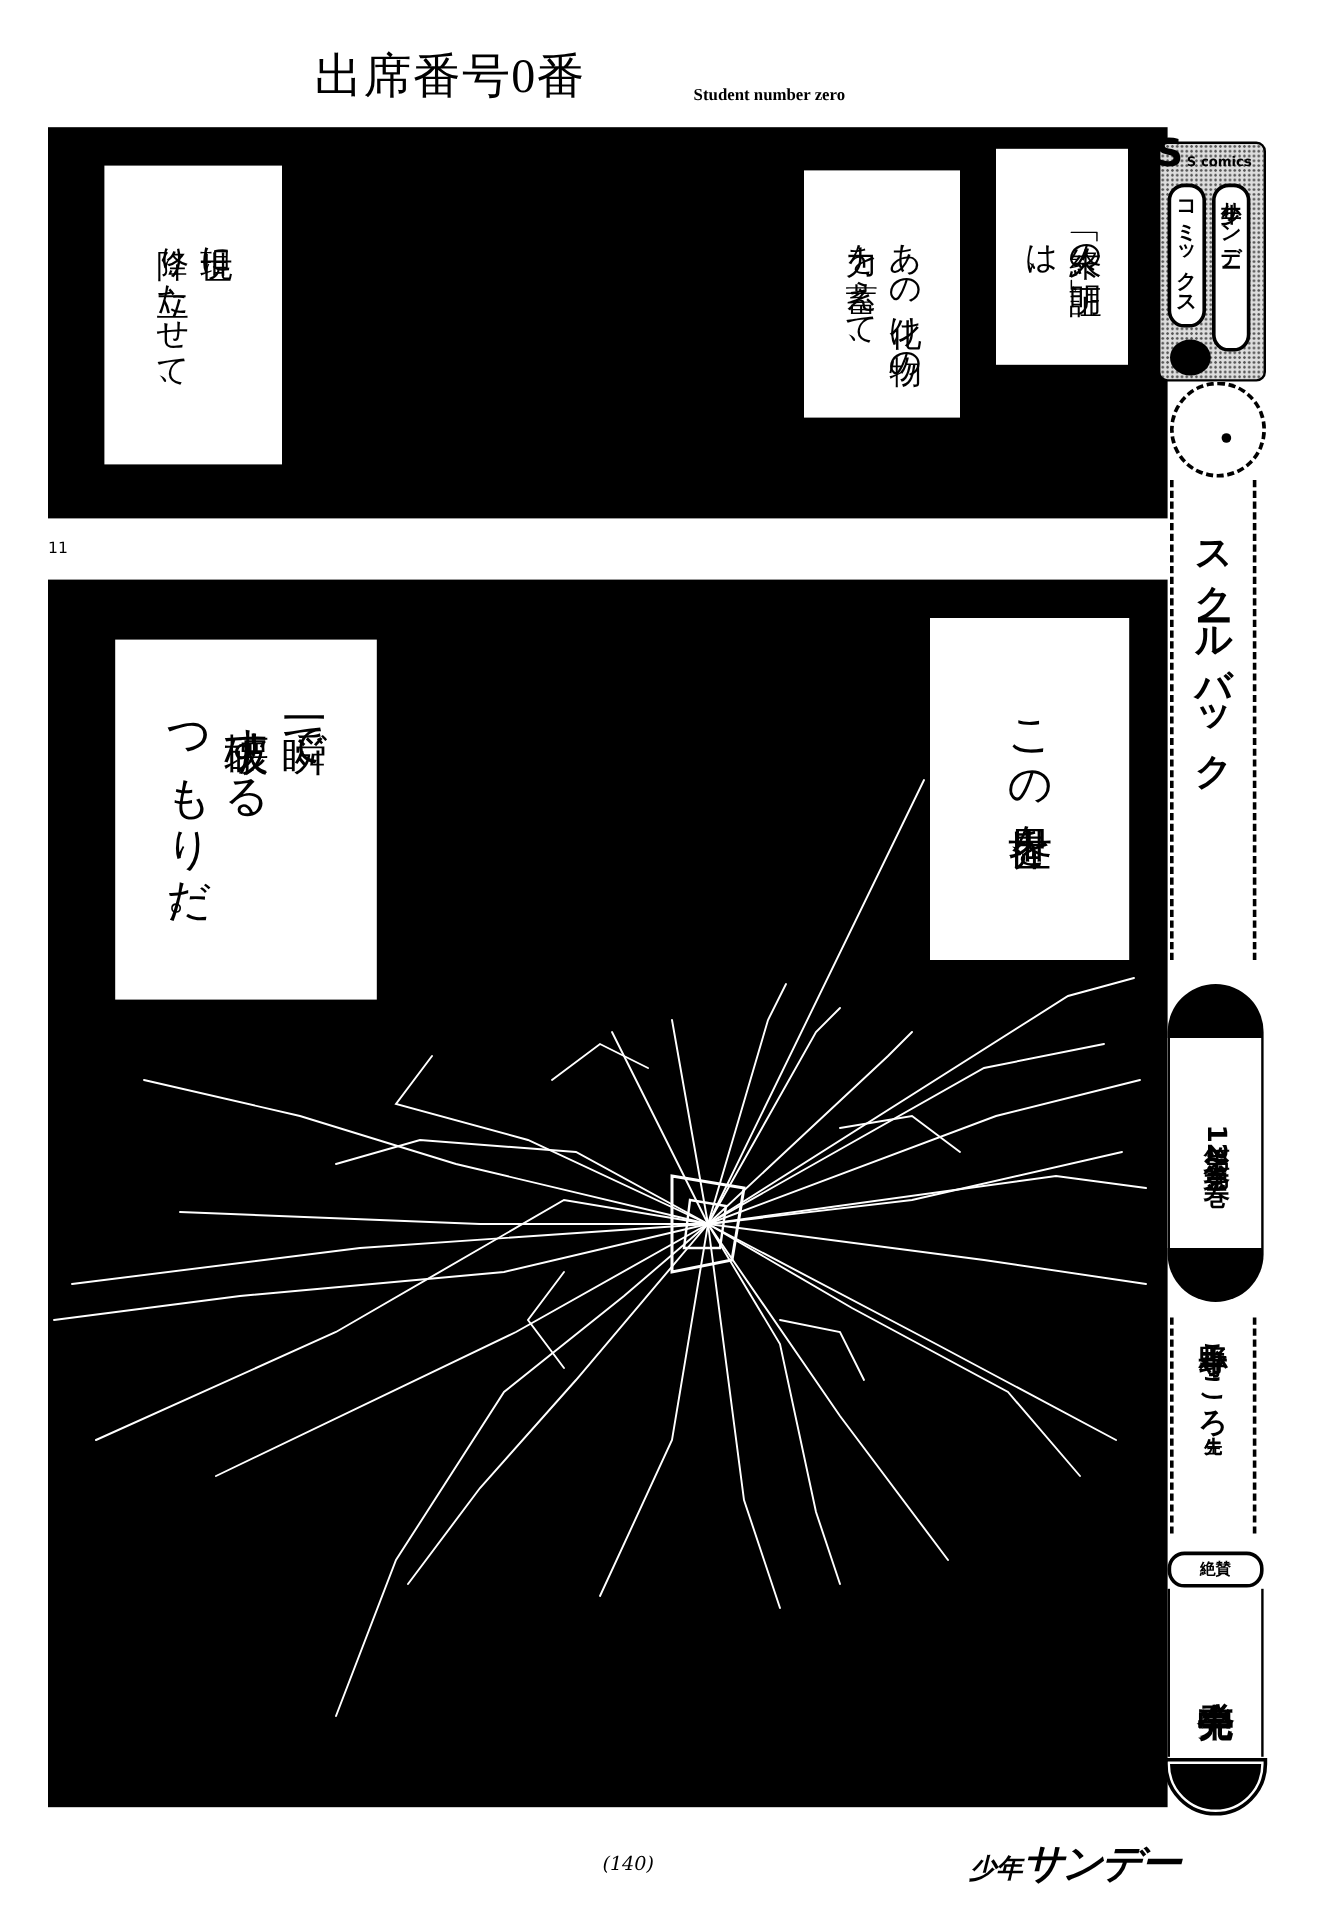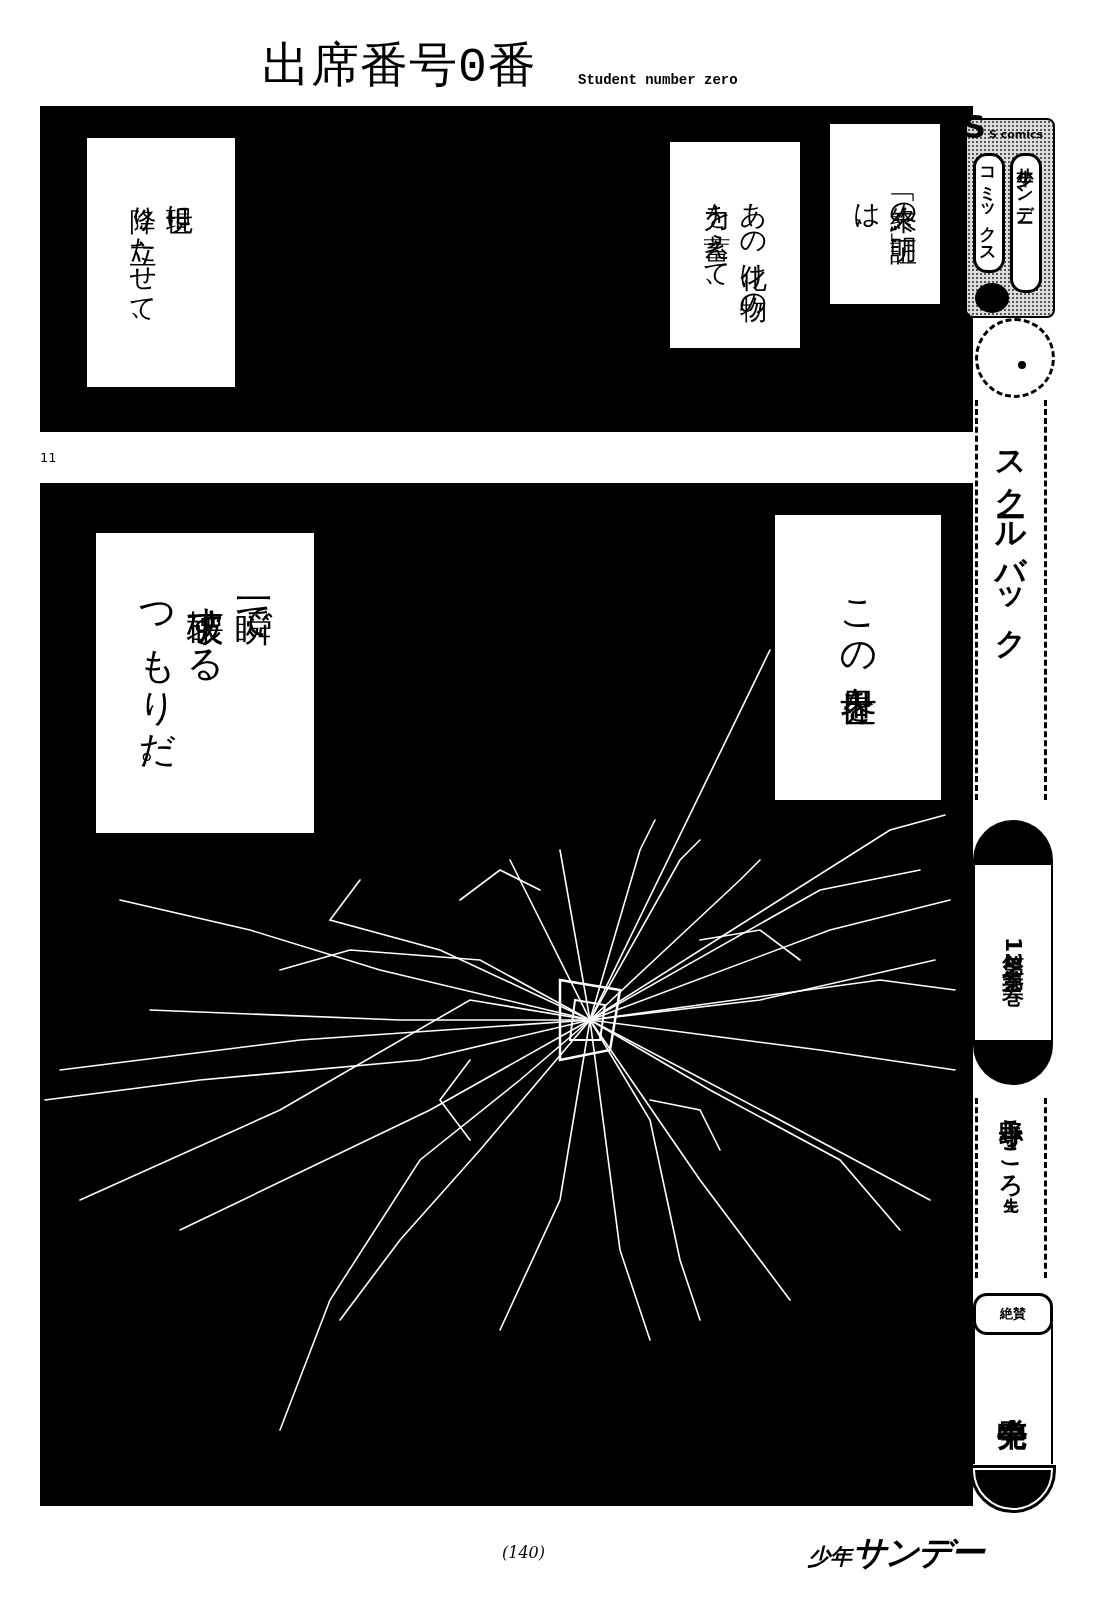--- a/index.html
+++ b/index.html
@@ -1,18 +1,18 @@
 <!DOCTYPE html>
 <html><head>
 <meta charset="utf-8">
 <style>
   html, body { margin:0; padding:0; background:#ffffff; }
   body { width:1114px; height:1600px; position:relative; overflow:hidden; font-family:"DejaVu Serif", serif; color:#000; }
-  .header-title { position:absolute; left:262px; top:44px; font-family:Liberation Mono, monospace; font-size:48px; letter-spacing:1px; line-height:1;text-align:right; }
-  .header-sub { position:absolute; left:578px; top:72px; font-family:Liberation Mono, monospace; font-weight:bold; font-size:14px; }
+  .header-title { position:absolute; left:262px; top:44px; font-family:Liberation Serif, serif; font-size:40px; letter-spacing:1px; line-height:1;text-align:right; }
+  .header-sub { position:absolute; left:578px; top:72px; font-family:Liberation Serif, serif; font-weight:bold; font-size:14px; }
   .panel { position:absolute; background:#000; }
   .panel-top { left:40px; top:106px; width:933px; height:326px; }
   .panel-bottom { left:40px; top:483px; width:933px; height:1023px; overflow:hidden; }
   .page-num { position:absolute; left:40px; top:450px; font-family:"DejaVu Sans", sans-serif; font-size:13px; }
   .caption { position:absolute; background:#fff; box-sizing:border-box; display:flex; justify-content:center; align-items:center; }
   .vt { writing-mode:vertical-rl; font-family:"DejaVu Serif", serif; color:#000; }
   .cap-text { font-size:27px; line-height:1.35; }
   .cap-text-l { font-size:37px; line-height:1.3; }
   .cap-line { display:block; }
   .cracks { position:absolute; left:0; top:0; width:933px; height:1023px; }
@@ -129,21 +129,21 @@
     <span class="sb-vt" style="font-size:31px;">スクールバック</span>
   </div>
   <div class="sb-box" style="left:-12px; top:712px; width:80px; height:45px; background:#000; border-radius:40px 40px 0 0;"></div>
   <div class="sb-box" style="left:-12px; top:757px; width:80px; height:175px; background:#fff; display:flex; justify-content:center; align-items:center; border-left:2px solid #000; border-right:2px solid #000;">
     <span class="sb-vt" style="font-size:22px;">第1巻〜第2巻</span>
   </div>
   <div class="sb-box" style="left:-12px; top:932px; width:80px; height:45px; background:#000; border-radius:0 0 40px 40px;"></div>
   <div class="sb-box zig" style="left:-10px; top:990px; width:72px; height:180px; display:flex; justify-content:center; align-items:flex-start; padding-top:5px;">
     <span class="sb-vt" style="font-size:24px;"><span>小野寺こころ</span><span style="font-size:15px;">先生</span></span>
   </div>
-  <div class="sb-box" style="left:-12px; top:1185px; width:80px; height:42px; border:3px solid #000; border-radius:14px; background:#fff; display:flex; justify-content:center; align-items:center;">
+  <div class="sb-box" style="left:-12px; top:1185px; width:80px; height:30px; border:3px solid #000; border-radius:14px; background:#fff; display:flex; justify-content:center; align-items:center;">
     <span style="font-family:'DejaVu Sans',sans-serif; font-weight:bold; font-size:13px;">絶賛</span>
   </div>
   <div class="sb-box" style="left:-12px; top:1216px; width:80px; height:140px; display:flex; justify-content:center; align-items:center; border-left:2px solid #000; border-right:2px solid #000;">
     <span class="sb-vt" style="font-size:31px;">発売中</span>
   </div>
   <div class="sb-box" style="left:-12px; top:1360px; width:80px; height:42px; background:#000; border-radius:0 0 40px 40px; border:2px solid #fff; outline:3px solid #000;"></div>
 </div>
 
 <div class="folio">(140)</div>
 <div class="brand-logo">

